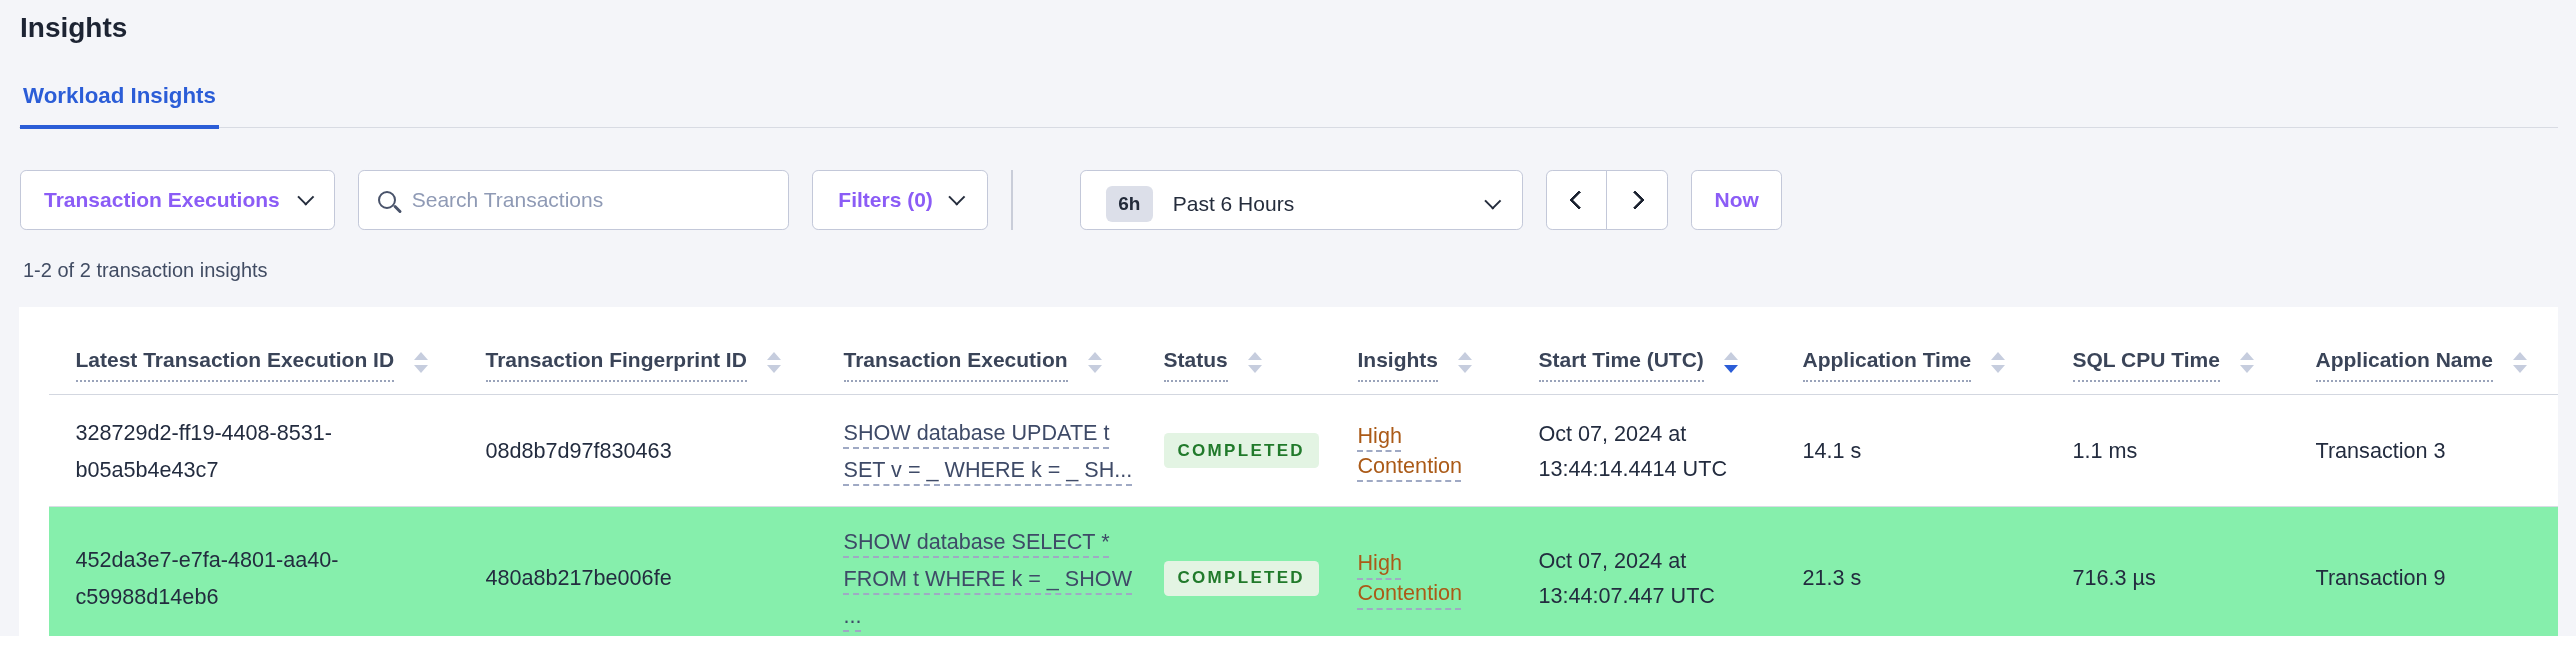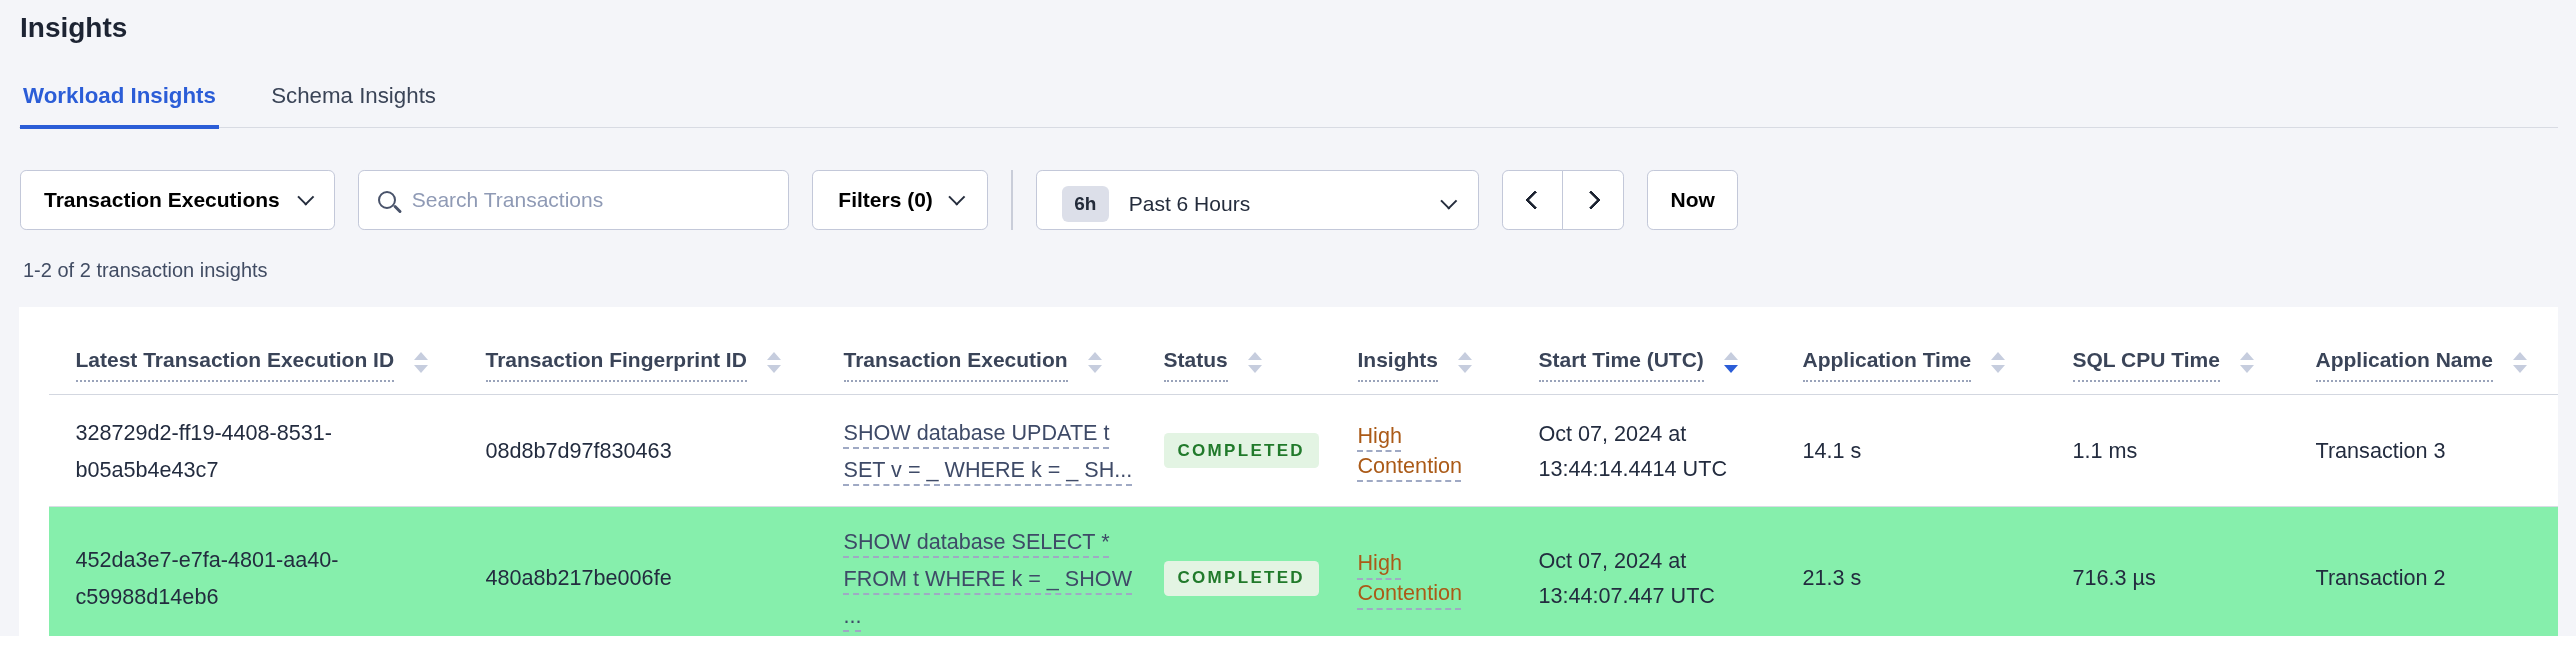--- a/index.html
+++ b/index.html
@@ -26,21 +26,21 @@
   }
   .tab.active{ color:#2b5dd7; font-weight:700; border-bottom-color:#2b5dd7; }
   
   .toolbar{
     margin:42px 18.5px 0 20px;
     display:flex; align-items:center; gap:23px; height:60px;
   }
   .btn{
     height:60px; background:#ffffff; border:1.5px solid #c3c8d9; border-radius:6.2px;
     display:inline-flex; align-items:center;
-    font-size:21px; font-weight:700; color:#000000; cursor:pointer;
+    font-size:21px; font-weight:700; color:#8b5cf6; cursor:pointer;
   }
   .select-btn{ padding:0 23px; gap:20px; }
   .search-box{
     width:431px; height:60px; background:#fff; border:1.5px solid #c3c8d9; border-radius:6.2px;
     display:flex; align-items:center; padding:0 18.5px; gap:15.4px;
   }
   .search-icon{
     width:18.5px; height:18.5px; border:2.3px solid #49536a; border-radius:50%;
     position:relative; flex:0 0 auto;
   }
@@ -53,21 +53,21 @@
     font-family:"Liberation Sans", sans-serif; background:transparent;
   }
   .search-input::placeholder{ color:#8f9ab5; font-weight:400; }
   .filters-btn{ padding:0 25px; gap:18px; }
   .chev{
     display:inline-block; width:11.6px; height:11.6px;
     border-right:2.3px solid #242c3c; border-bottom:2.3px solid #242c3c;
     transform:rotate(45deg); margin-top:-6.2px;
   }
   .v-divider{ width:1.5px; height:60px; background:#c9cdd9; flex:0 0 auto; }
-  .time-btn{ width:443px; padding:8px 23px 0 25px; gap:20px; font-weight:500; color:#242c3c; }
+  .time-btn{ width:443px; padding:8px 23px 0 25px; gap:20px; font-weight:500; color:#242c3c;margin-left:44px; }
   .time-chip{
     background:#dcdfe9; color:#232b3a; font-weight:700; font-size:19px;
     padding:7px 12.3px; border-radius:6.2px;
   }
   .time-label{ font-size:21px; font-weight:500; }
   .flex-spacer{ flex:1; }
   .pager{ display:flex; }
   .pager-btn{ width:62px; justify-content:center; }
   .pager-prev{ border-radius:6.2px 0 0 6.2px; }
   .pager-next{ border-radius:0 6.2px 6.2px 0; margin-left:-1.5px; }
@@ -129,21 +129,20 @@
 </style>
 </head>
 <body>
 
 <div class="screen">
 
   <h1 class="page-title">Insights</h1>
 
   <div class="tabs">
     <div class="tab active">Workload Insights</div>
-    <div class="tab">Schema Insights</div>
   </div>
 
   <div class="toolbar">
     <div class="btn select-btn">
       <span>Transaction Executions</span>
       <span class="chev"></span>
     </div>
 
     <div class="search-box">
       <span class="search-icon"></span>
@@ -303,21 +302,21 @@
           <div class="td">
             <span class="cell-time">Oct 07, 2024 at 13:44:07.447 UTC</span>
           </div>
           <div class="td">
             <span>21.3 s</span>
           </div>
           <div class="td">
             <span>716.3 µs</span>
           </div>
           <div class="td">
-            <span>Transaction 2</span>
+            <span>Transaction 9</span>
           </div>
         </div>
 
       </div>
     </div>
   </div>
 
 </div>
 
 

